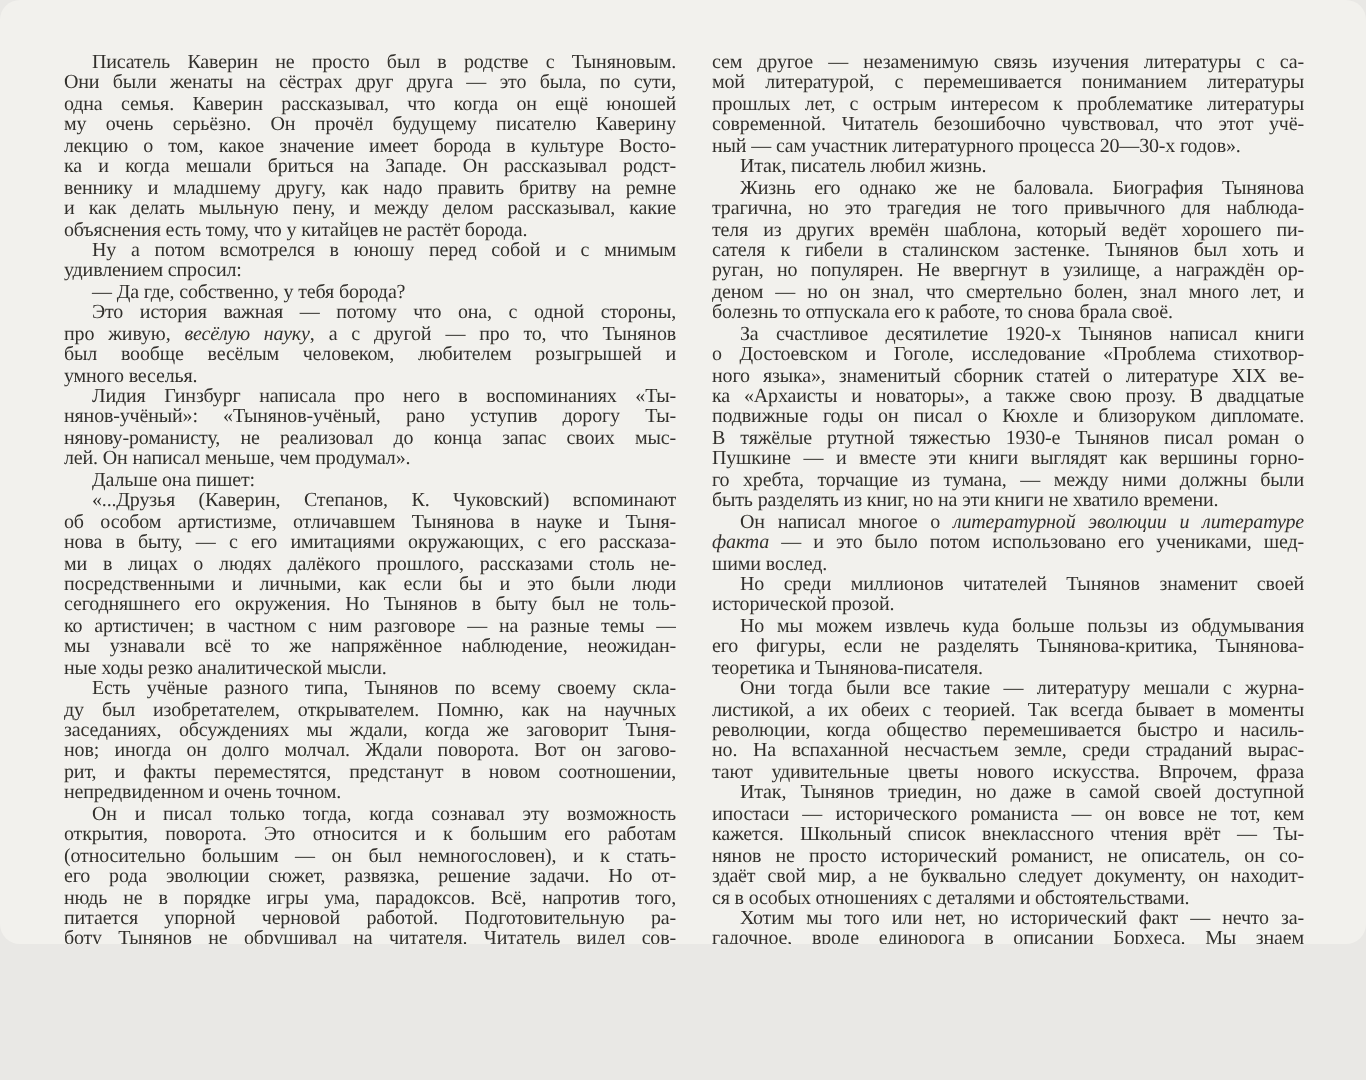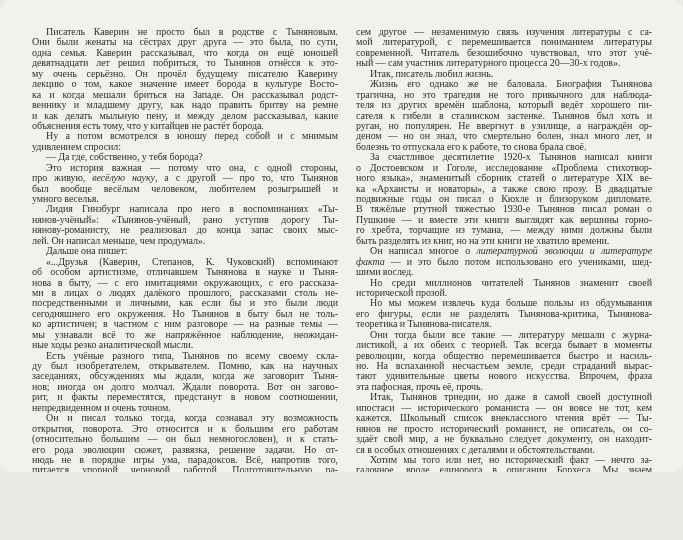--- a/index.html
+++ b/index.html
@@ -46,21 +46,20 @@
 </style>
 </head>
 <body>
 
 <div class="spread">
   <div class="page-text left">
       <div class="para">
         <div class="line first">Писатель Каверин не просто был в родстве с Тыняновым.</div>
         <div class="line">Они были женаты на сёстрах друг друга — это была, по сути,</div>
         <div class="line">одна семья. Каверин рассказывал, что когда он ещё юношей</div>
-        <div class="line">девятнадцати лет решил побриться, то Тынянов отнёсся к это-</div>
         <div class="line">му очень серьёзно. Он прочёл будущему писателю Каверину</div>
         <div class="line">лекцию о том, какое значение имеет борода в культуре Восто-</div>
         <div class="line">ка и когда мешали бриться на Западе. Он рассказывал родст-</div>
         <div class="line">веннику и младшему другу, как надо править бритву на ремне</div>
         <div class="line">и как делать мыльную пену, и между делом рассказывал, какие</div>
         <div class="line last">объяснения есть тому, что у китайцев не растёт борода.</div>
       </div>
       <div class="para">
         <div class="line first">Ну а потом всмотрелся в юношу перед собой и с мнимым</div>
         <div class="line last">удивлением спросил:</div>
@@ -109,20 +108,21 @@
         <div class="line">его рода эволюции сюжет, развязка, решение задачи. Но от-</div>
         <div class="line">нюдь не в порядке игры ума, парадоксов. Всё, напротив того,</div>
         <div class="line">питается упорной черновой работой. Подготовительную ра-</div>
         <div class="line">боту Тынянов не обрушивал на читателя. Читатель видел сов-</div>
       </div>
     </div>
   <div class="page-text right">
       <div class="para">
         <div class="line">сем другое — незаменимую связь изучения литературы с са-</div>
         <div class="line">мой литературой, с перемешивается пониманием литературы</div>
+        <div class="line">прошлых лет, с острым интересом к проблематике литературы</div>
         <div class="line">современной. Читатель безошибочно чувствовал, что этот учё-</div>
         <div class="line last">ный — сам участник литературного процесса 20—30-х годов».</div>
       </div>
       <div class="para">
         <div class="line first last">Итак, писатель любил жизнь.</div>
       </div>
       <div class="para">
         <div class="line first">Жизнь его однако же не баловала. Биография Тынянова</div>
         <div class="line">трагична, но это трагедия не того привычного для наблюда-</div>
         <div class="line">теля из других времён шаблона, который ведёт хорошего пи-</div>
@@ -155,21 +155,20 @@
         <div class="line first">Но мы можем извлечь куда больше пользы из обдумывания</div>
         <div class="line">его фигуры, если не разделять Тынянова-критика, Тынянова-</div>
         <div class="line last">теоретика и Тынянова-писателя.</div>
       </div>
       <div class="para">
         <div class="line first">Они тогда были все такие — литературу мешали с журна-</div>
         <div class="line">листикой, а их обеих с теорией. Так всегда бывает в моменты</div>
         <div class="line">революции, когда общество перемешивается быстро и насиль-</div>
         <div class="line">но. На вспаханной несчастьем земле, среди страданий вырас-</div>
         <div class="line">тают удивительные цветы нового искусства. Впрочем, фраза</div>
-        <div class="line last">эта пафосная, прочь её, прочь.</div>
       </div>
       <div class="para">
         <div class="line first">Итак, Тынянов триедин, но даже в самой своей доступной</div>
         <div class="line">ипостаси — исторического романиста — он вовсе не тот, кем</div>
         <div class="line">кажется. Школьный список внеклассного чтения врёт — Ты-</div>
         <div class="line">нянов не просто исторический романист, не описатель, он со-</div>
         <div class="line">здаёт свой мир, а не буквально следует документу, он находит-</div>
         <div class="line last">ся в особых отношениях с деталями и обстоятельствами.</div>
       </div>
       <div class="para">

